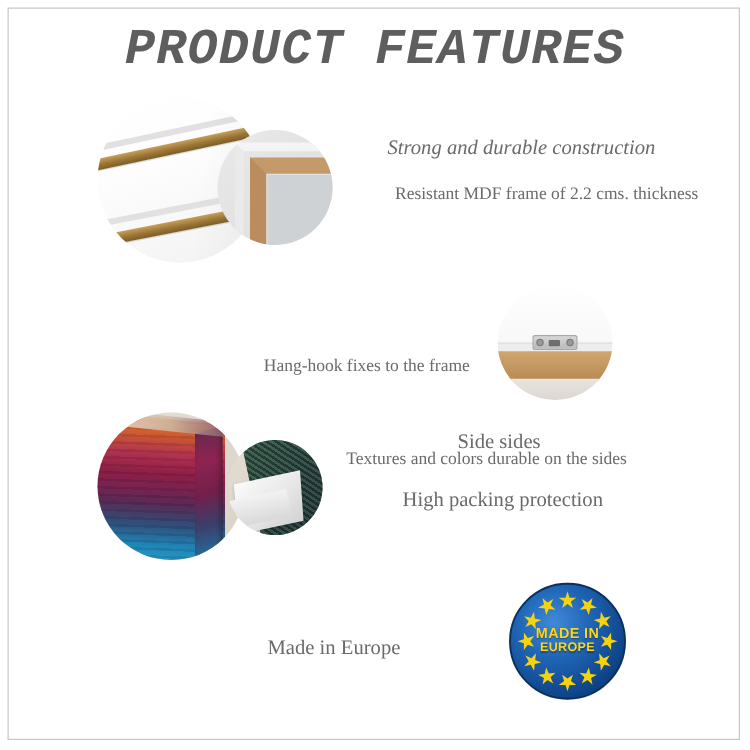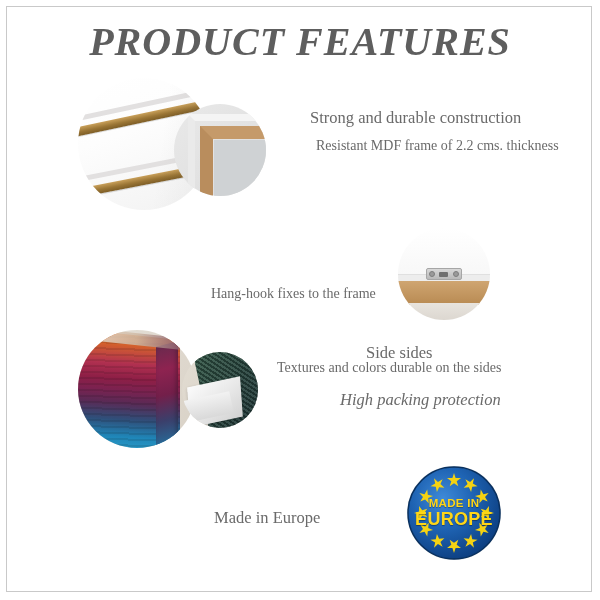--- a/index.html
+++ b/index.html
@@ -14,21 +14,21 @@
   }
   .inner-border{
     position:absolute;left:6px;top:6px;width:586px;height:586px;
     border:1px solid #c9c9c9;box-sizing:border-box;
     pointer-events:none;
   }
 
   
   .title{
     position:absolute;left:0;top:18px;width:600px;text-align:center;
-    font-family:Liberation Serif, serif;
+    font-family:Liberation Mono, monospace;
     font-style:italic;font-weight:700;
     font-size:40px;letter-spacing:1px;
     color:#5e5e5e;
     white-space:nowrap;
   }
 
   
   .txt{
     position:absolute;
     color:#6a6a6a;
@@ -188,21 +188,21 @@
     position:absolute;left:0;top:0;width:98px;height:98px;
     display:flex;flex-direction:column;
     align-items:center;justify-content:center;
     font-family:"Liberation Sans", sans-serif;
     font-weight:700;color:#ffd617;
     line-height:1.02;letter-spacing:.3px;
     text-shadow:0 1px 1px rgba(0,0,0,.35);
     pointer-events:none;
   }
   .eu-text .l1{font-size:11.5px;}
-  .eu-text .l2{font-size:18px;}
+  .eu-text .l2{font-size:10px;}
 </style>
 </head>
 <body>
 
 <div class="page">
 
   <div class="inner-border"></div>
 
   <div class="title">PRODUCT FEATURES</div>
 
@@ -213,22 +213,22 @@
     <div class="wood w2"></div>
     <div class="shade"></div>
   </div>
 
   <div class="photo ph-frame-small">
     <div class="c-outer"></div>
     <div class="c-wood"></div>
     <div class="c-canvas"></div>
   </div>
 
-  <div class="txt lead" style="left:310px;top:108px;">Strong and durable construction</div>
-  <div class="txt sub" style="left:316px;top:138px;">Resistant MDF frame of 2.2 cms. thickness</div>
+  <div class="txt lead" style="left:310px;top:108px;font-style:italic;">Strong and durable construction</div>
+  <div class="txt sub" style="left:316px;top:148px;">Resistant MDF frame of 2.2 cms. thickness</div>
 
   <div class="photo ph-hook">
     <div class="white-top"></div>
     <div class="lip"></div>
     <div class="wood"></div>
     <div class="floor"></div>
     <div class="bracket">
       <span class="screw"></span>
       <span class="slot"></span>
       <span class="screw"></span>
@@ -246,21 +246,21 @@
 
   <div class="photo ph-pack">
     <div class="tex"></div>
     <div class="foam"></div>
     <div class="foam2"></div>
   </div>
 
   <div class="txt lead" style="left:366px;top:343px;">Side sides</div>
   <div class="txt sub" style="left:277px;top:360px;">Textures and colors durable on the sides</div>
 
-  <div class="txt lead" style="left:340px;top:390px;font-style:italic;">High packing protection</div>
+  <div class="txt lead" style="left:322px;top:390px;">High packing protection</div>
 
   <div class="txt lead" style="left:214px;top:508px;">Made in Europe</div>
 
   <div class="eu-badge">
     <svg width="98" height="98" viewBox="0 0 98 98" aria-hidden="true">
       <defs>
         <radialGradient id="euGrad" cx="38%" cy="34%" r="72%">
           <stop offset="0%" stop-color="#3f8ad8"></stop>
           <stop offset="45%" stop-color="#1f64b4"></stop>
           <stop offset="100%" stop-color="#0b3c7d"></stop>

